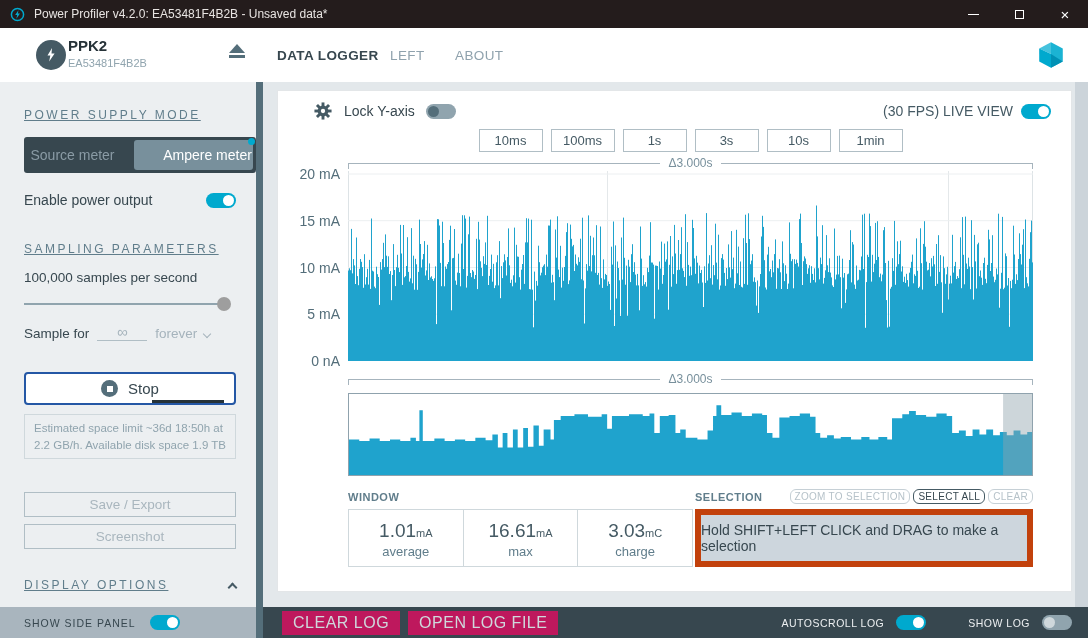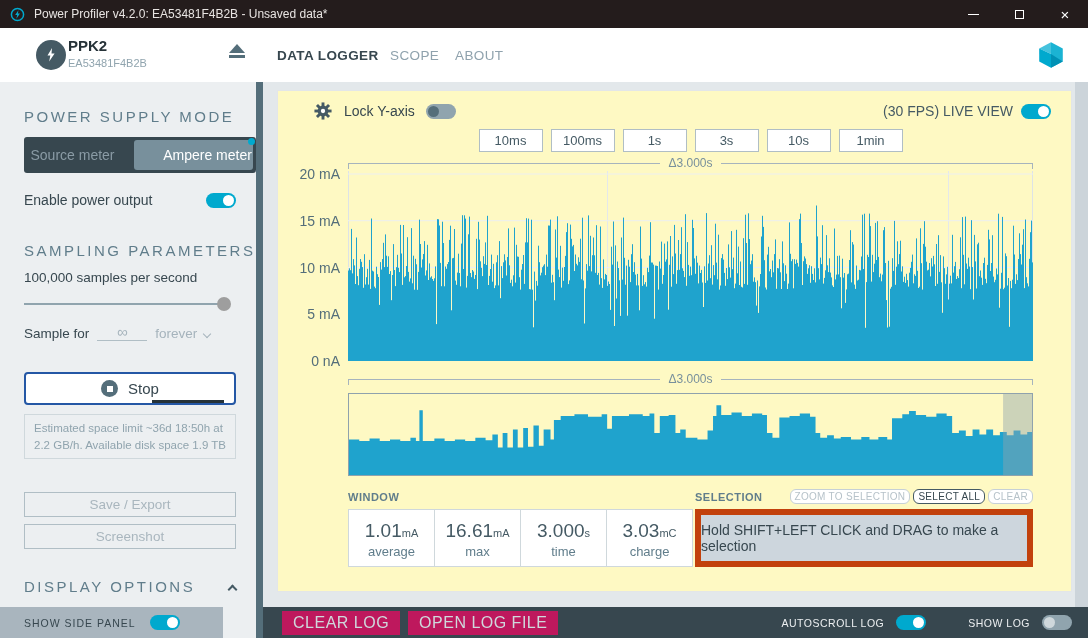--- a/index.html
+++ b/index.html
@@ -25,21 +25,21 @@
   .eject { position:absolute; left:228px; top:16px; width:18px; height:18px; display:flex; flex-direction:column; align-items:center; }
   .eject .tri { width:0; height:0; border-left:8px solid transparent; border-right:8px solid transparent; border-bottom:9px solid #546e7a; }
   .eject .bar { width:16px; height:3px; background:#546e7a; margin-top:2px; }
   .tab { position:absolute; top:20px; font-size:13.5px; letter-spacing:.4px; color:#90a4ae; font-weight:bold; }
   .tab.active { color:#37474f; }
   .tab-1 { left:277px; } .tab-2 { left:390px; color:#8fa2ad; font-weight:normal;} .tab-3 { left:455px; color:#8fa2ad; font-weight:normal;}
   .brand { position:absolute; right:22px; top:12px; width:30px; height:30px; }
 
   
   .sidebar { position:absolute; left:0; top:82px; width:263px; height:556px; background:#eceff1; }
-  .side-label { position:absolute; left:24px; font-size:15px; letter-spacing:2.5px; color:#607d8b; }
+  .side-label { position:absolute; left:24px; font-size:12px; letter-spacing:2.5px; color:#607d8b;text-decoration:underline; }
   .mode-group { position:absolute; left:24px; top:55px; width:232px; height:36px; background:#37474f; border-radius:3px; padding:3px; display:flex;gap:16px; }
   .mode-btn { flex:1; display:flex; align-items:center; justify-content:center; font-size:14px; color:#8a9ba5; position:relative; border-radius:3px; }
   .mode-btn.selected { background:#78909c; color:#fff;padding-left:28px; }
   .mode-btn.selected .dot { position:absolute; top:-2px; right:-2px; width:7px; height:7px; border-radius:50%; background:#00a9ce; }
   .enable-row { position:absolute; left:24px; top:110px; width:212px; display:flex; align-items:center; justify-content:space-between; font-size:14px; color:#37474f; }
   .samples-label { position:absolute; left:24px; top:188px; font-size:13.5px; color:#37474f; }
   .slider { position:absolute; left:24px; top:215px; width:205px; height:14px; }
   .slider .track { position:absolute; left:0; right:0; top:6px; height:2px; background:#90a4ae; }
   .slider .thumb { position:absolute; right:-2px; top:0; width:14px; height:14px; border-radius:50%; background:#9e9e9e; }
   .samplefor-row { position:absolute; left:24px; top:242px; display:flex; align-items:flex-end; font-size:13.5px; color:#37474f; }
@@ -47,35 +47,35 @@
   .samplefor-unit { margin-left:8px; color:#a5b3bc; }
   .caret-down { display:inline-block; width:6px; height:6px; border:solid #a5b3bc; border-width:0 1.5px 1.5px 0; transform:rotate(45deg); margin:0 0 4px 7px; }
   .stop-btn { position:absolute; left:24px; top:290px; width:212px; height:33px; background:#fff; border:2px solid #2457a5; border-radius:4px; display:flex; align-items:center; justify-content:center; gap:10px; font-size:15px; color:#37474f; }
   .stop-btn .prog { position:absolute; right:10px; bottom:0; width:72px; height:3px; background:#263238; }
   .stop-icon { width:17px; height:17px; border-radius:50%; background:#546e7a; display:flex; align-items:center; justify-content:center; }
   .stop-icon .sq { width:6px; height:6px; background:#fff; }
   .space-note { position:absolute; left:24px; top:332px; width:212px; height:45px; border:1px solid #cfd8dc; padding:5px 9px; font-size:11.5px; line-height:1.45; color:#90a4ae; }
   .ghost-btn { position:absolute; left:24px; width:212px; height:25px; border:1px solid #b0bec5; background:transparent; color:#a9b6be; font-size:13.5px; display:flex; align-items:center; justify-content:center; }
   .display-row { position:absolute; left:24px; top:496px; width:212px; display:flex; align-items:center; justify-content:space-between; }
   .chev-up { width:7px; height:7px; border:solid #455a64; border-width:0 2px 2px 0; transform:rotate(-135deg); margin-top:5px; }
-  .side-strip { position:absolute; left:0; bottom:0; width:223px; height:31px; background:#a9b5be; display:flex; align-items:center; gap:14px; padding-left:24px; }
+  .side-strip { position:absolute; left:0; bottom:0; width:263px; height:31px; background:#a9b5be; display:flex; align-items:center; gap:14px; padding-left:24px; }
   .side-strip .lbl { font-size:10.5px; letter-spacing:1px; color:#37474f; }
   .side-scroll { position:absolute; right:0; top:0; width:7px; height:100%; background:#546e7a; }
 
   
   .tg { position:relative; width:30px; height:15px; border-radius:8px; background:#00a9ce; flex:none; }
   .tg::after { content:""; position:absolute; top:2px; right:2px; width:11px; height:11px; border-radius:50%; background:#fff; }
   .tg.off { background:#90a4ae; }
   .tg.off::after { left:2px; right:auto; background:#546e7a; }
   .tg.off.light::after { background:#cfd8dc; }
 
   
   .main { position:absolute; left:263px; top:82px; width:825px; height:556px; background:#e3e8eb; }
   .main-scroll { position:absolute; right:0; top:0; width:13px; height:525px; background:#ccd4da; }
-  .card { position:absolute; left:14px; top:8px; width:795px; height:502px; background:#fef9c3; border:1px solid #e3e6e8; }
+  .card { position:absolute; left:14px; top:8px; width:795px; height:502px; background:#ffffff; border:1px solid #e3e6e8; }
 
   .gear { position:absolute; left:36px; top:11px; width:18px; height:18px; }
   .lock-label { position:absolute; left:66px; top:12px; font-size:14px; color:#37474f; }
   .lock-tg { position:absolute; left:148px; top:13px; }
   .live-label { position:absolute; right:58px; top:12px; font-size:14px; color:#455a64; }
   .live-tg { position:absolute; right:20px; top:13px; }
   .range-row { position:absolute; left:70px; top:38px; width:685px; display:flex; justify-content:center; gap:8px; }
   .range-btn { width:64px; height:23px; border:1px solid #b0bec5; background:#fff; color:#455a64; font-size:13px; display:flex; align-items:center; justify-content:center; }
 
   .ruler { position:absolute; left:70px; width:685px; height:12px; display:flex; align-items:center; }
@@ -140,21 +140,21 @@
         <polygon points="9,1 4.5,8.5 7.3,8.5 6.2,14.5 11.6,6.5 8.5,6.5" fill="#ffffff"></polygon>
       </svg>
     </div>
     <div class="dev-name">PPK2</div>
     <div class="dev-serial">EA53481F4B2B</div>
     <div class="eject">
       <div class="tri"></div>
       <div class="bar"></div>
     </div>
     <div class="tab tab-1 active">DATA LOGGER</div>
-    <div class="tab tab-2">SCOPE</div>
+    <div class="tab tab-2">LEFT</div>
     <div class="tab tab-3">ABOUT</div>
     <svg class="brand" viewBox="0 0 28 28">
       <polygon points="3,8 14,2 14,13" fill="#45c2dd"></polygon>
       <polygon points="3,8 14,13 14,26 3,20" fill="#00a9ce"></polygon>
       <polygon points="14,2 25,8 25,20 14,26 14,13" fill="#1bb3d3"></polygon>
       <polygon points="14,13 25,20 14,26" fill="#0091b5"></polygon>
     </svg>
   </div>
 
   <div class="sidebar">
@@ -292,24 +292,20 @@
       <div class="stats-box">
         <div class="stat-cell">
           <div><span class="stat-val">1.01</span><span class="stat-unit">mA</span></div>
           <div class="stat-lbl">average</div>
         </div>
         <div class="stat-cell">
           <div><span class="stat-val">16.61</span><span class="stat-unit">mA</span></div>
           <div class="stat-lbl">max</div>
         </div>
         <div class="stat-cell">
-          <div><span class="stat-val">3.000</span><span class="stat-unit">s</span></div>
-          <div class="stat-lbl">time</div>
-        </div>
-        <div class="stat-cell">
           <div><span class="stat-val">3.03</span><span class="stat-unit">mC</span></div>
           <div class="stat-lbl">charge</div>
         </div>
       </div>
 
       <div class="sel-title">SELECTION</div>
       <div class="sel-btns">
         <div class="sel-btn disabled">ZOOM TO SELECTION</div>
         <div class="sel-btn enabled">SELECT ALL</div>
         <div class="sel-btn disabled">CLEAR</div>

